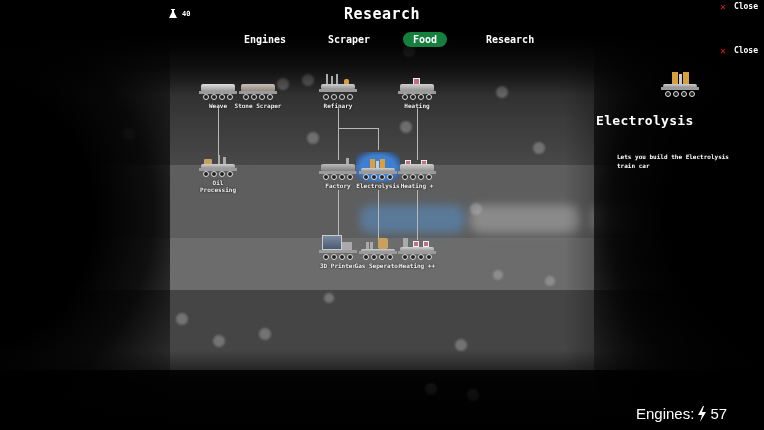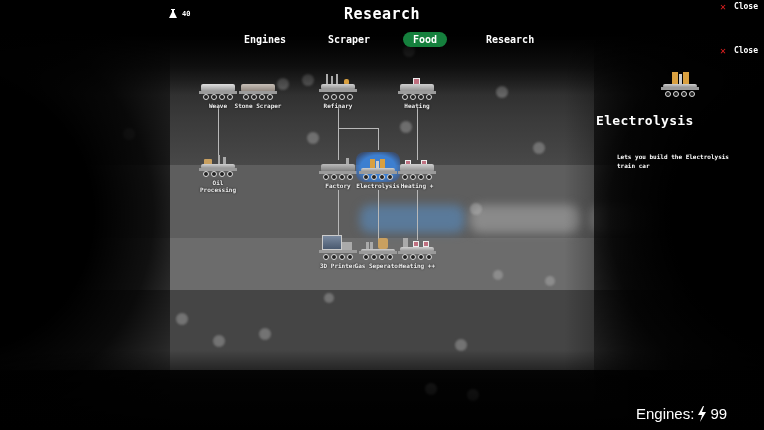--- a/index.html
+++ b/index.html
@@ -314,14 +314,14 @@
     </div>
 </div>
 <div class="detail-title">Electrolysis</div>
 <div class="detail-desc">Lets you build the Electrolysis train car</div>
 
 <div class="unlock">
   <span>Engines:</span>
   <svg class="bolt-icon" viewBox="0 0 10 16">
     <path d="M6 0 L1 9 H5 L3 16 L9 6 H5 L7 0 Z" fill="#fff"></path>
   </svg>
-  <span>99</span>
+  <span>57</span>
 </div>
 
 </body></html>

